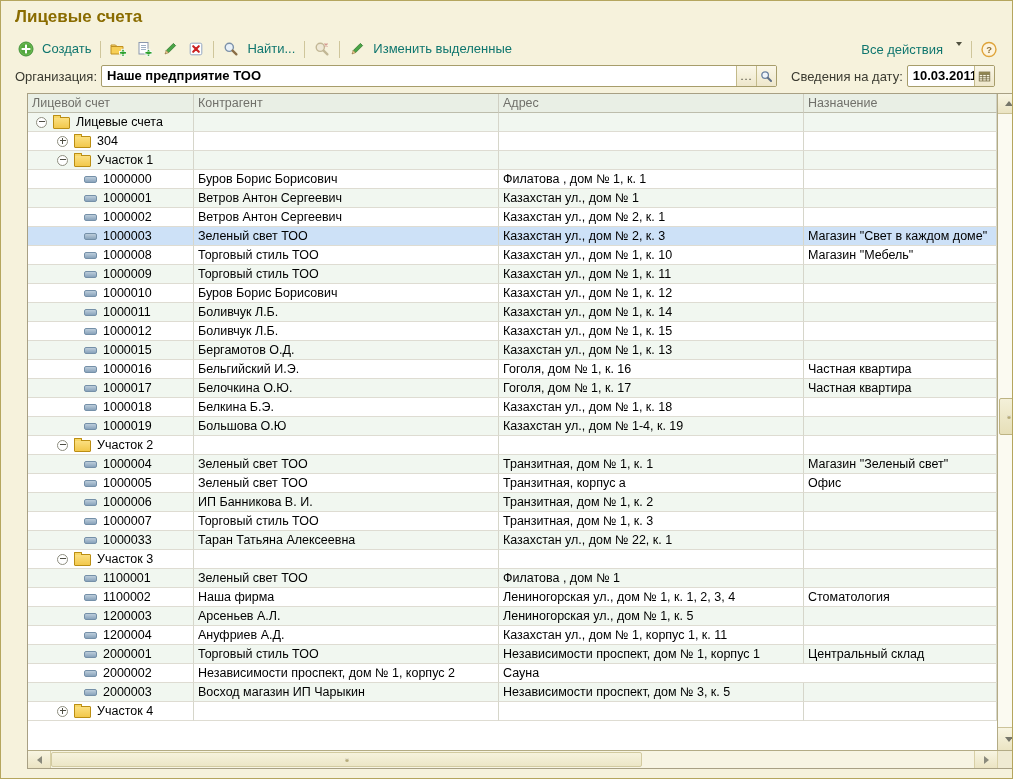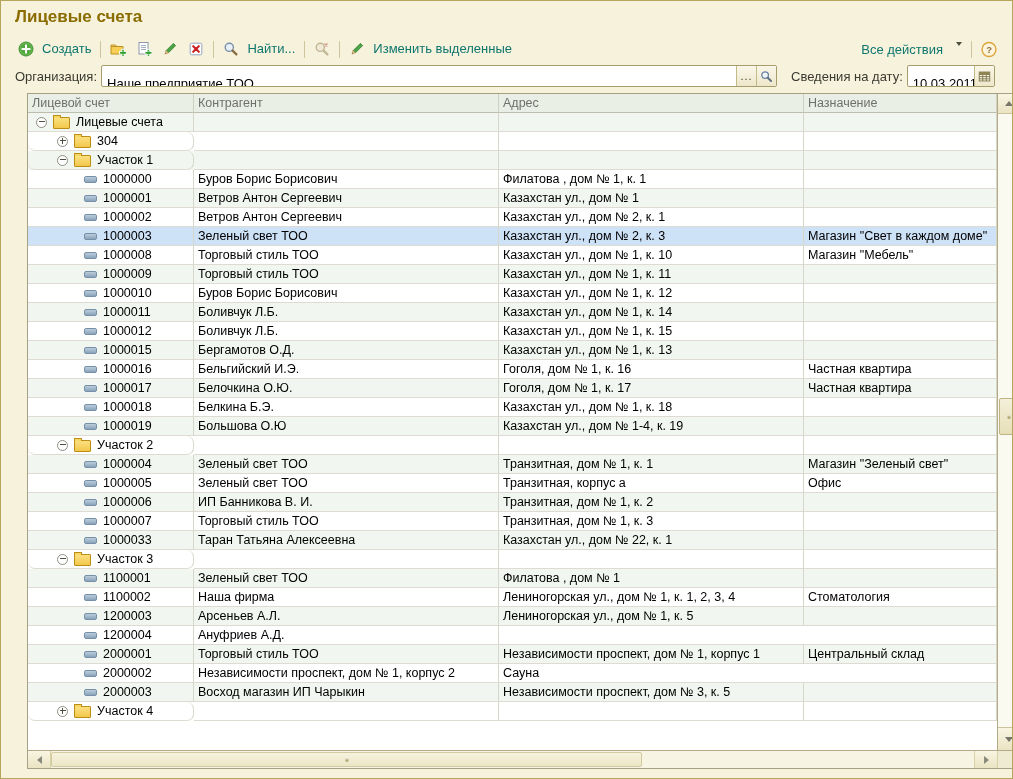--- a/index.html
+++ b/index.html
@@ -38,21 +38,21 @@
     display:flex;align-items:center;font-size:13px;color:#3a3a30;
   }
   .flabel{white-space:nowrap;margin-right:4px;}
   .flabel.date{margin-left:14px;}
   .combo{
     display:flex;align-items:stretch;height:22px;box-sizing:border-box;
     background:#fff;border:1px solid #a79d6b;border-radius:2px;overflow:hidden;
   }
   .combo.org{width:676px;}
   .combo.datefld{width:88px;}
-  .combo-text{flex:1;padding:8px 5px;line-height:20px;white-space:nowrap;overflow:hidden;color:#000;}
+  .combo-text{flex:1;padding:0 5px;line-height:20px;white-space:nowrap;overflow:hidden;color:#000;font-weight:bold;}
   .combo-btn{
     width:19px;flex:none;display:flex;align-items:center;justify-content:center;
     background:linear-gradient(#faf7e8,#eee7cb);border-left:1px solid #c3ba8a;
     font-size:11px;color:#3c3c30;cursor:pointer;letter-spacing:1px;
   }
   
   .grid{
     position:absolute;left:26px;top:92px;width:993px;height:676px;
     border:1px solid #a8a084;box-sizing:border-box;background:#fff;
     display:flex;flex-wrap:wrap;align-content:flex-start;
@@ -73,21 +73,21 @@
   .trow{display:flex;height:19px;background:#fff;cursor:default;}
   .trow.alt{background:var(--stripe,#f1f7f0);}
   .trow.sel{background:var(--sel,#cde1f7);text-align:center;}
   .cell{
     box-sizing:border-box;display:flex;align-items:center;
     padding-left:4px;font-size:12.5px;color:#000;
     border-right:1px solid #d6d6ca;border-bottom:1px solid #dedcd2;
     white-space:nowrap;overflow:hidden;
   }
   .cell.group0{padding-left:8px;}
-  .cell.group1{padding-left:29px;border-radius:7px;}
+  .cell.group1{padding-left:29px;}
   .cell.leaf{padding-left:56px;}
   .celltext{overflow:hidden;white-space:nowrap;}
   .expander{
     width:9px;height:9px;flex:none;position:relative;margin-right:6px;
     border:1px solid #8e8e80;border-radius:50%;background:#fff;cursor:pointer;
   }
   .expander::before{content:'';position:absolute;left:1.5px;right:1.5px;top:3.5px;height:1px;background:#4f4f45;}
   .expander.plus::after{content:'';position:absolute;top:1.5px;bottom:1.5px;left:3.5px;width:1px;background:#4f4f45;}
   .folder{
     width:15px;height:10px;flex:none;position:relative;margin-right:6px;margin-top:2px;
@@ -520,20 +520,21 @@
           <div class="cell c2">Арсеньев А.Л.</div>
           <div class="cell c3">Лениногорская ул., дом № 1, к. 5</div>
           <div class="cell c4"></div>
         </div>
         <div class="trow">
           <div class="cell c1 leaf">
             <div class="dash"></div>
             <div class="celltext">1200004</div>
           </div>
           <div class="cell c2">Ануфриев А.Д.</div>
+          <div class="cell c3">Казахстан ул., дом № 1, корпус 1, к. 11</div>
           <div class="cell c4"></div>
         </div>
         <div class="trow alt">
           <div class="cell c1 leaf">
             <div class="dash"></div>
             <div class="celltext">2000001</div>
           </div>
           <div class="cell c2">Торговый стиль ТОО</div>
           <div class="cell c3">Независимости проспект, дом № 1, корпус 1</div>
           <div class="cell c4">Центральный склад</div>

